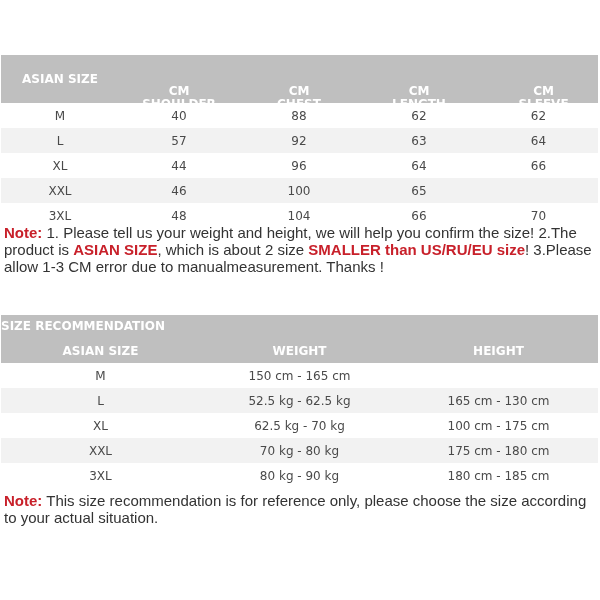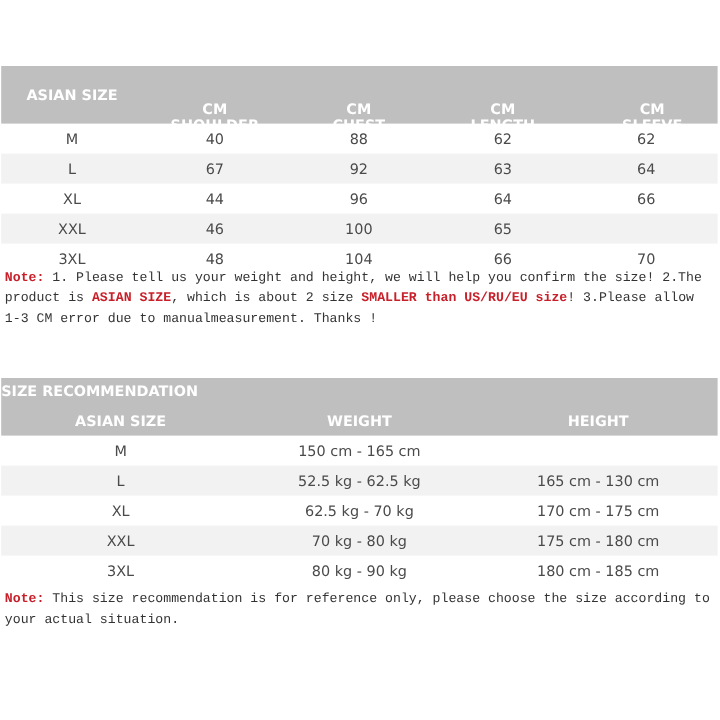--- a/index.html
+++ b/index.html
@@ -16,21 +16,21 @@
   #t1 .hdr { height: 48px; }
   #t1 .c0 { width: 118px; }
   #t1 .c1 { width: 120px; }
   #t1 .c2 { width: 120px; }
   #t1 .c3 { width: 120px; }
   #t1 .c4 { width: 119px; }
   #t1 .hdr .sizecol { position: absolute; left: 0; width: 118px; top: 0; height: 48px; display: flex; align-items: center; justify-content: center; }
   #t1 .hdr .mcol { position: absolute; top: 0; height: 48px; width: 120px; }
   #t1 .hdr .mcol .top { position: absolute; top: 4px; width: 100%; text-align: center; margin-top: 38px; }
   #t1 .hdr .mcol .bot { position: absolute; top: 29px; width: 100%; text-align: center; }
-  .note { position: absolute; left: 4px; font-size: 11px; line-height: 17px; color: #333; font-family: Liberation Mono, monospace; }
+  .note { position: absolute; left: 4px; font-size: 15px; line-height: 17px; color: #333; font-family: Liberation Sans, sans-serif; }
   .red { color: #c8202a; font-weight: bold; }
   #note1 { top: 224px; width: 594px; }
   #t2 { top: 315px; }
   #t2 .hdr { height: 48px; }
   #t2 .hdr .title { position: absolute; top: 4px; left: 0; width: 597px; text-align: left; }
   #t2 .hdr .sub { position: absolute; top: 29px; width: 199px; text-align: center; }
   #t2 .d0 { width: 199px; }
   #t2 .d1 { width: 199px; }
   #t2 .d2 { width: 199px; }
   #note2 { top: 492px; width: 594px; }
@@ -61,21 +61,21 @@
 
   <div class="row">
     <div class="cell c0">M</div>
     <div class="cell c1">40</div>
     <div class="cell c2">88</div>
     <div class="cell c3">62</div>
     <div class="cell c4">62</div>
   </div>
   <div class="row alt">
     <div class="cell c0">L</div>
-    <div class="cell c1">67</div>
+    <div class="cell c1">57</div>
     <div class="cell c2">92</div>
     <div class="cell c3">63</div>
     <div class="cell c4">64</div>
   </div>
   <div class="row">
     <div class="cell c0">XL</div>
     <div class="cell c1">44</div>
     <div class="cell c2">96</div>
     <div class="cell c3">64</div>
     <div class="cell c4">66</div>
@@ -109,21 +109,21 @@
     <div class="cell d2">150 cm - 165 cm</div>
   </div>
   <div class="row alt">
     <div class="cell d0">L</div>
     <div class="cell d1">52.5 kg - 62.5 kg</div>
     <div class="cell d2">165 cm - 130 cm</div>
   </div>
   <div class="row">
     <div class="cell d0">XL</div>
     <div class="cell d1">62.5 kg - 70 kg</div>
-    <div class="cell d2">170 cm - 175 cm</div>
+    <div class="cell d2">100 cm - 175 cm</div>
   </div>
   <div class="row alt">
     <div class="cell d0">XXL</div>
     <div class="cell d1">70 kg - 80 kg</div>
     <div class="cell d2">175 cm - 180 cm</div>
   </div>
   <div class="row">
     <div class="cell d0">3XL</div>
     <div class="cell d1">80 kg - 90 kg</div>
     <div class="cell d2">180 cm - 185 cm</div>

